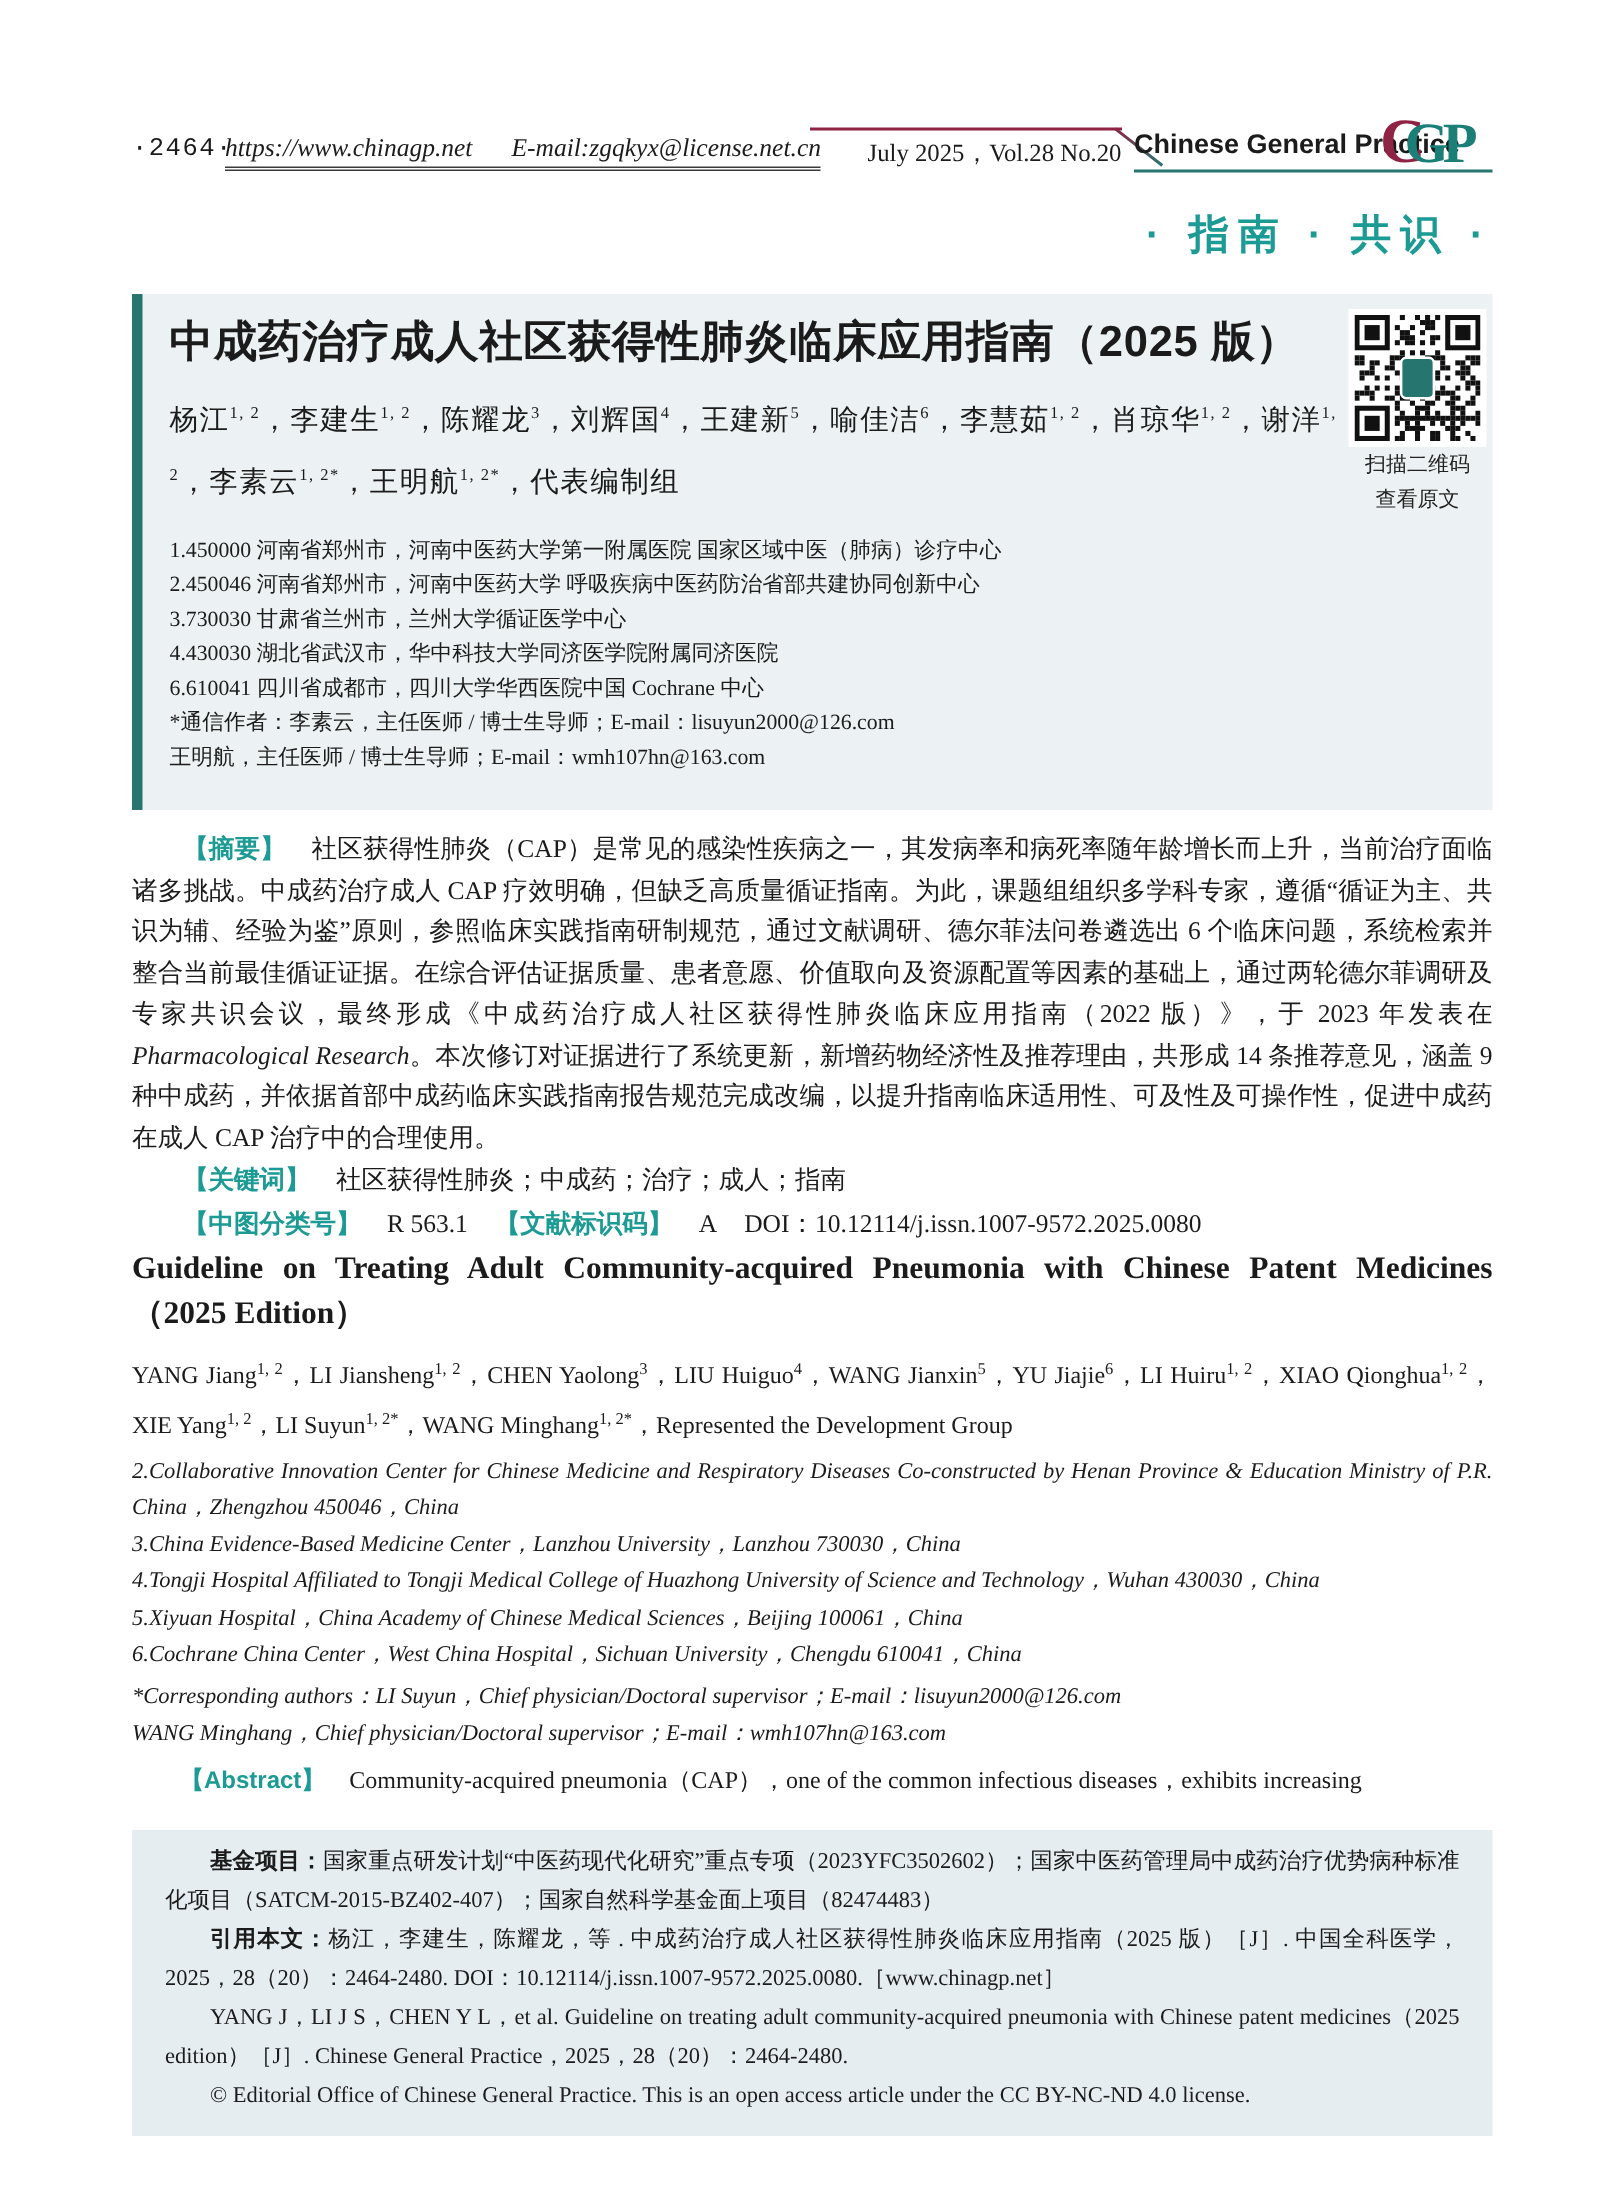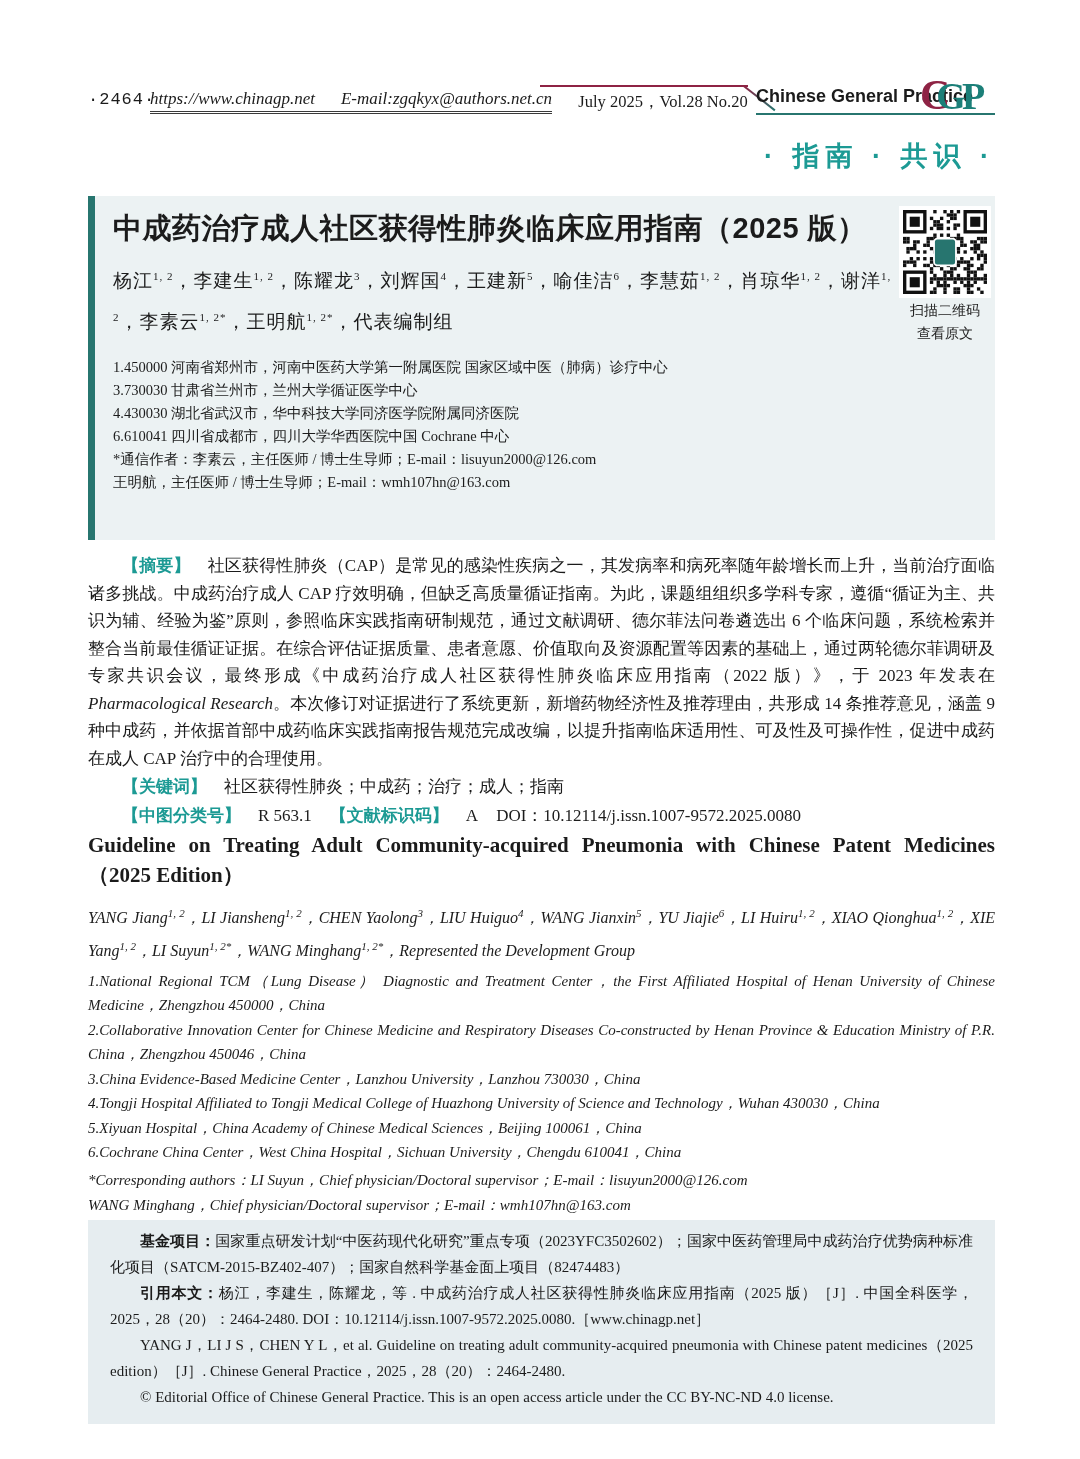--- a/index.html
+++ b/index.html
@@ -54,37 +54,37 @@
   .abstract-block{position:absolute;top:552px;left:88px;width:907px;}
   .abstract-block p{font-size:17px;line-height:27.5px;text-align:justify;text-indent:2em;}
   .lbl{color:var(--teal);font-weight:bold;font-family:"Liberation Sans","DejaVu Sans",sans-serif;}
   .ital{font-style:italic;}
   .kw-line,.clc-line{font-size:17px;line-height:28px;text-indent:2em;margin-top:1px;}
   .clc-line .v{margin-right:18px;}
   
   .english-block{position:absolute;top:830px;left:88px;width:907px;}
   .en-title{font-size:21px;font-weight:bold;line-height:30px;}
   .en-title .l1{text-align:justify;text-align-last:justify;}
-  .en-authors{margin-top:9px;font-size:16px;line-height:29px;font-style:italic;text-align:justify;}
+  .en-authors{margin-top:9px;font-size:16px;line-height:29px;text-align:justify;}
   .en-affils{margin-top:3px;}
   .en-affils div{font-size:15px;line-height:24.5px;font-style:italic;text-align:justify;}
   .en-corr div{font-size:15px;line-height:25px;font-style:italic;}
   .en-abstract{margin-top:5px;font-size:16px;line-height:27px;text-indent:2em;text-align:justify;}
   
   .footer-box{position:absolute;top:1220px;left:88px;width:907px;background:var(--box-bg);
     padding:8px 22px 14px 22px;}
   .footer-box p{font-size:15px;line-height:26px;text-indent:2em;text-align:justify;}
   .footer-box b{font-weight:bold;}
 </style>
 </head>
 <body>
 
 <div class="header">
   <span class="pnum">·2464·</span>
-  <span class="urls"><span>https://www.chinagp.net</span><span class="sp"></span><span>E-mail:zgqkyx@authors.net.cn</span></span>
+  <span class="urls"><span>https://www.chinagp.net</span><span class="sp"></span><span>E-mail:zgqkyx@license.net.cn</span></span>
   <div class="rule-red"></div>
   <span class="issue">July 2025，Vol.28 No.20</span>
   <div class="rule-diag"></div>
   <span class="jname">Chinese General Practice</span>
   <div class="rule-teal"></div>
   <span class="logo"><span class="lc">C</span><span class="lg">G</span><span class="lp">P</span></span>
 </div>
 
 <div class="section-label">· 指南 · 共识 ·</div>
 
@@ -296,20 +296,21 @@
           <rect x="37" y="34" width="26" height="32" rx="4" fill="#27756F" stroke="#fff" stroke-width="2"></rect>
         </svg>
       </div>
     <div class="qr-cap">扫描二维码</div>
     <div class="qr-cap">查看原文</div>
   </div>
   <h1 class="title">中成药治疗成人社区获得性肺炎临床应用指南（2025 版）</h1>
   <div class="authors" id="authors-cn"><span>杨江</span><sup>1, 2</sup>，<span>李建生</span><sup>1, 2</sup>，<span>陈耀龙</span><sup>3</sup>，<span>刘辉国</span><sup>4</sup>，<span>王建新</span><sup>5</sup>，<span>喻佳洁</span><sup>6</sup>，<span>李慧茹</span><sup>1, 2</sup>，<span>肖琼华</span><sup>1, 2</sup>，<span>谢洋</span><sup>1, 2</sup>，<span>李素云</span><sup>1, 2*</sup>，<span>王明航</span><sup>1, 2*</sup>，<span>代表编制组</span></div>
   <div class="affils" id="affils-cn">
       <div>1.450000 河南省郑州市，河南中医药大学第一附属医院 国家区域中医（肺病）诊疗中心</div>
+      <div>2.450046 河南省郑州市，河南中医药大学 呼吸疾病中医药防治省部共建协同创新中心</div>
       <div>3.730030 甘肃省兰州市，兰州大学循证医学中心</div>
       <div>4.430030 湖北省武汉市，华中科技大学同济医学院附属同济医院</div>
       <div>6.610041 四川省成都市，四川大学华西医院中国 Cochrane 中心</div>
     </div>
   <div class="affils corr" id="corr-cn">
       <div>*通信作者：李素云，主任医师 / 博士生导师；E-mail：lisuyun2000@126.com</div>
       <div>王明航，主任医师 / 博士生导师；E-mail：wmh107hn@163.com</div>
     </div>
 </div>
 
@@ -319,21 +320,20 @@
   <div class="clc-line"><span class="lbl">【中图分类号】</span> <span class="v">R 563.1</span><span class="lbl">【文献标识码】</span> <span class="v">A</span><span>DOI：10.12114/j.issn.1007-9572.2025.0080</span></div>
 </div>
 
 <div class="english-block">
   <div class="en-title">
     <div class="l1">Guideline on Treating Adult Community-acquired Pneumonia with Chinese Patent Medicines</div>
     <div class="l2">（2025 Edition）</div>
   </div>
   <div class="en-authors" id="authors-en"><span>YANG Jiang</span><sup>1, 2</sup>，<span>LI Jiansheng</span><sup>1, 2</sup>，<span>CHEN Yaolong</span><sup>3</sup>，<span>LIU Huiguo</span><sup>4</sup>，<span>WANG Jianxin</span><sup>5</sup>，<span>YU Jiajie</span><sup>6</sup>，<span>LI Huiru</span><sup>1, 2</sup>，<span>XIAO Qionghua</span><sup>1, 2</sup>，<span>XIE Yang</span><sup>1, 2</sup>，<span>LI Suyun</span><sup>1, 2*</sup>，<span>WANG Minghang</span><sup>1, 2*</sup>，<span>Represented the Development Group</span></div>
   <div class="en-affils" id="affils-en">
-      <div>1.National Regional TCM（Lung Disease） Diagnostic and Treatment Center，the First Affiliated Hospital of Henan University of Chinese Medicine，Zhengzhou 450000，China</div>
       <div>2.Collaborative Innovation Center for Chinese Medicine and Respiratory Diseases Co-constructed by Henan Province &amp; Education Ministry of P.R. China，Zhengzhou 450046，China</div>
       <div>3.China Evidence-Based Medicine Center，Lanzhou University，Lanzhou 730030，China</div>
       <div>4.Tongji Hospital Affiliated to Tongji Medical College of Huazhong University of Science and Technology，Wuhan 430030，China</div>
       <div>5.Xiyuan Hospital，China Academy of Chinese Medical Sciences，Beijing 100061，China</div>
       <div>6.Cochrane China Center，West China Hospital，Sichuan University，Chengdu 610041，China</div>
     </div>
   <div class="en-affils en-corr" id="corr-en">
       <div>*Corresponding authors：LI Suyun，Chief physician/Doctoral supervisor；E-mail：lisuyun2000@126.com</div>
       <div>WANG Minghang，Chief physician/Doctoral supervisor；E-mail：wmh107hn@163.com</div>
     </div>

